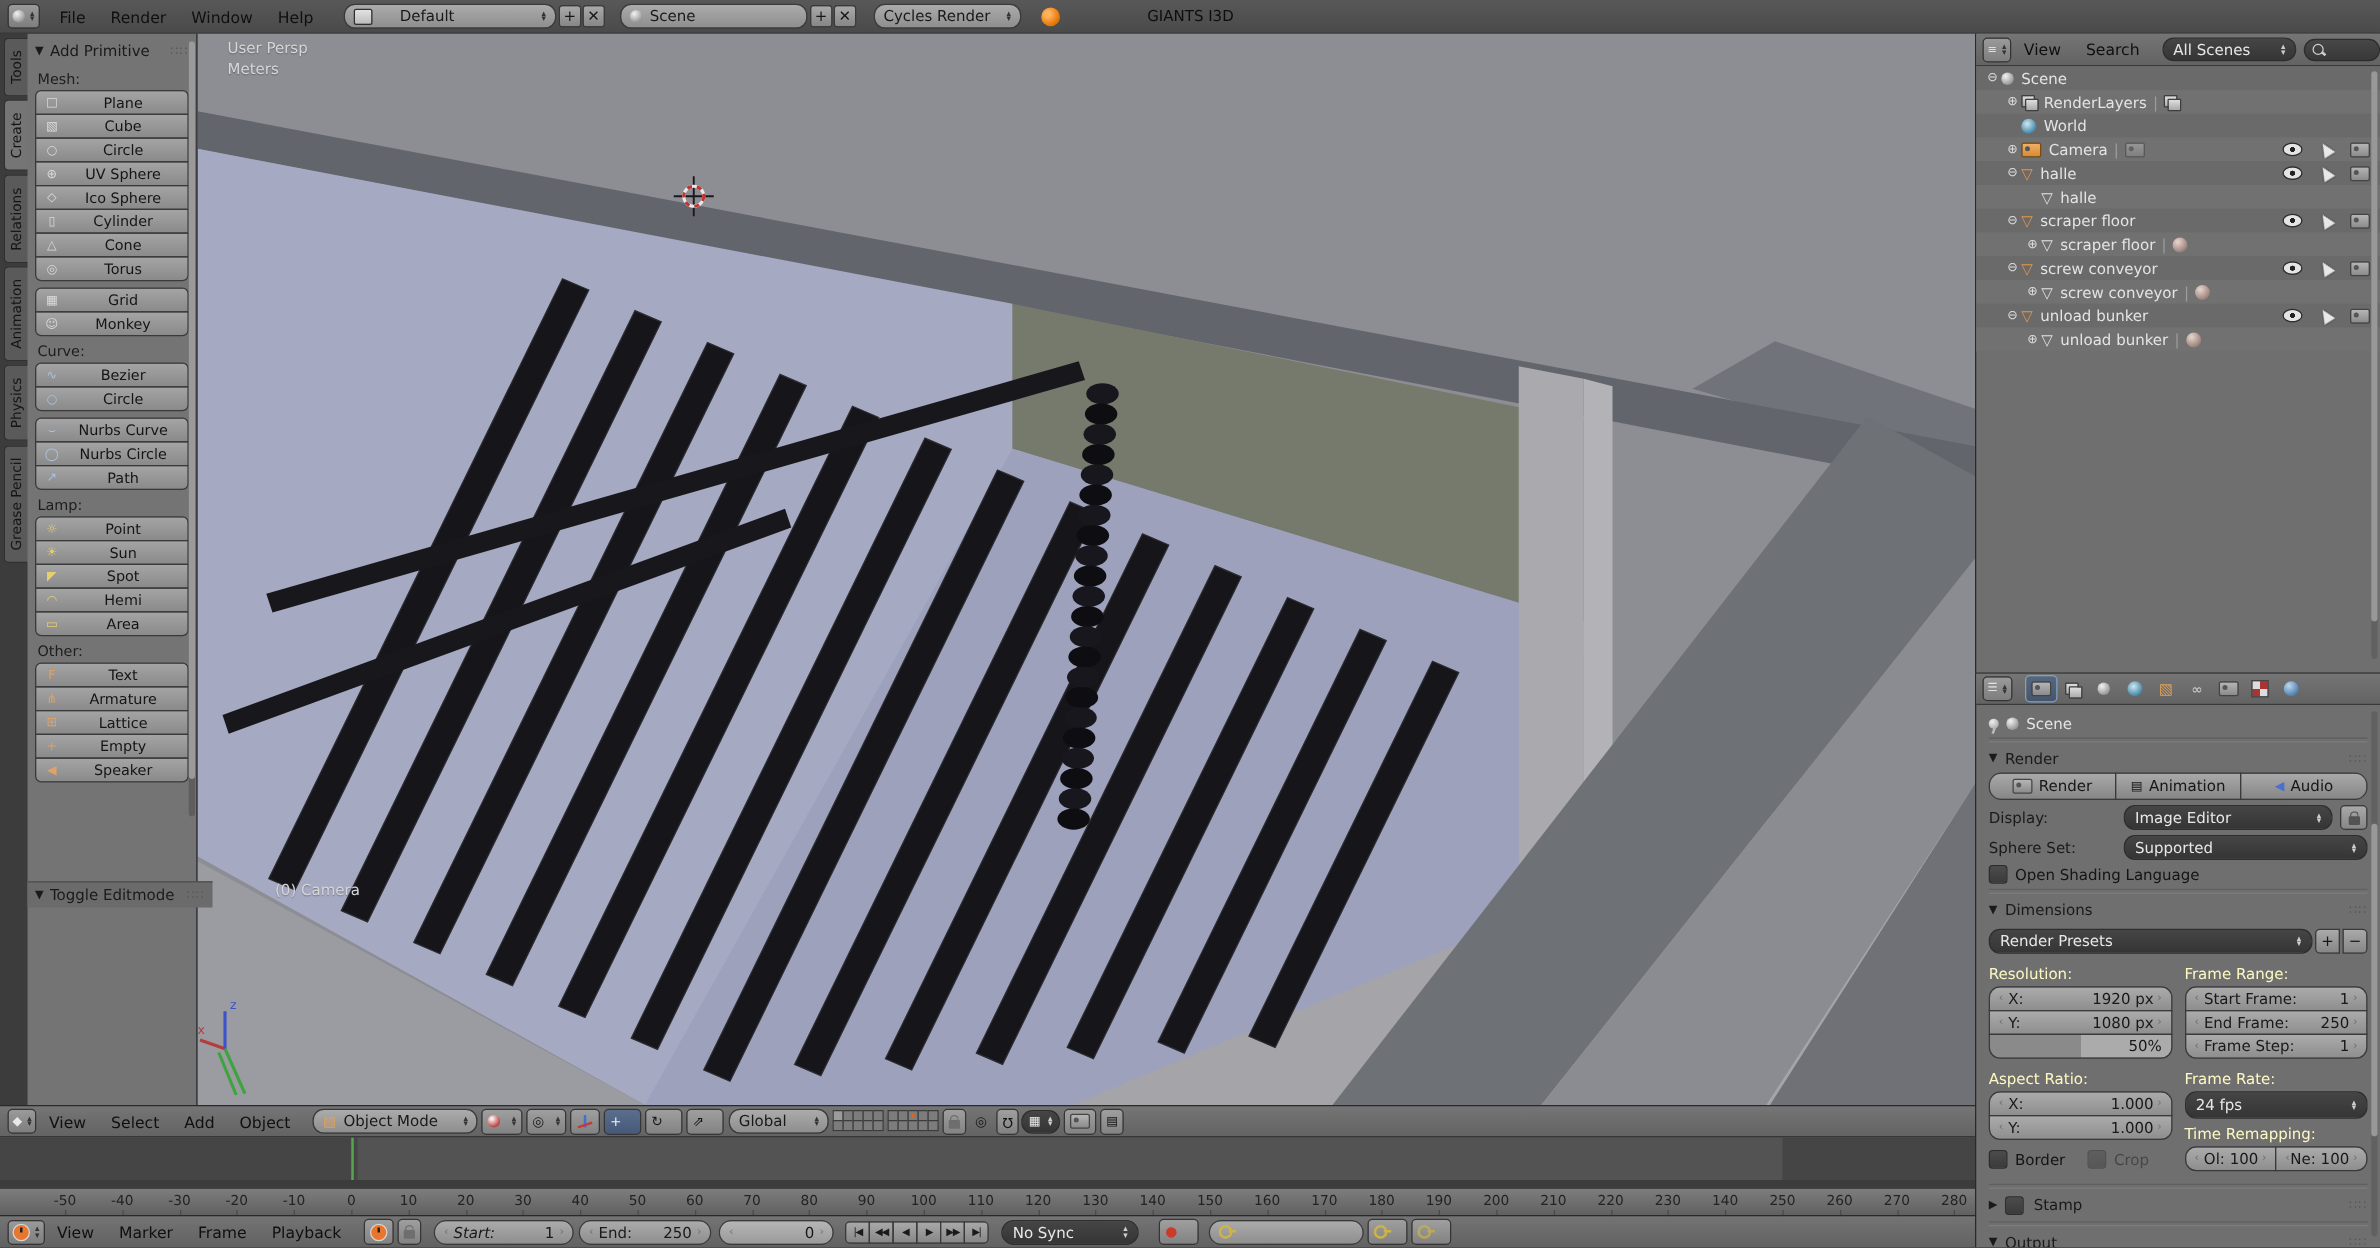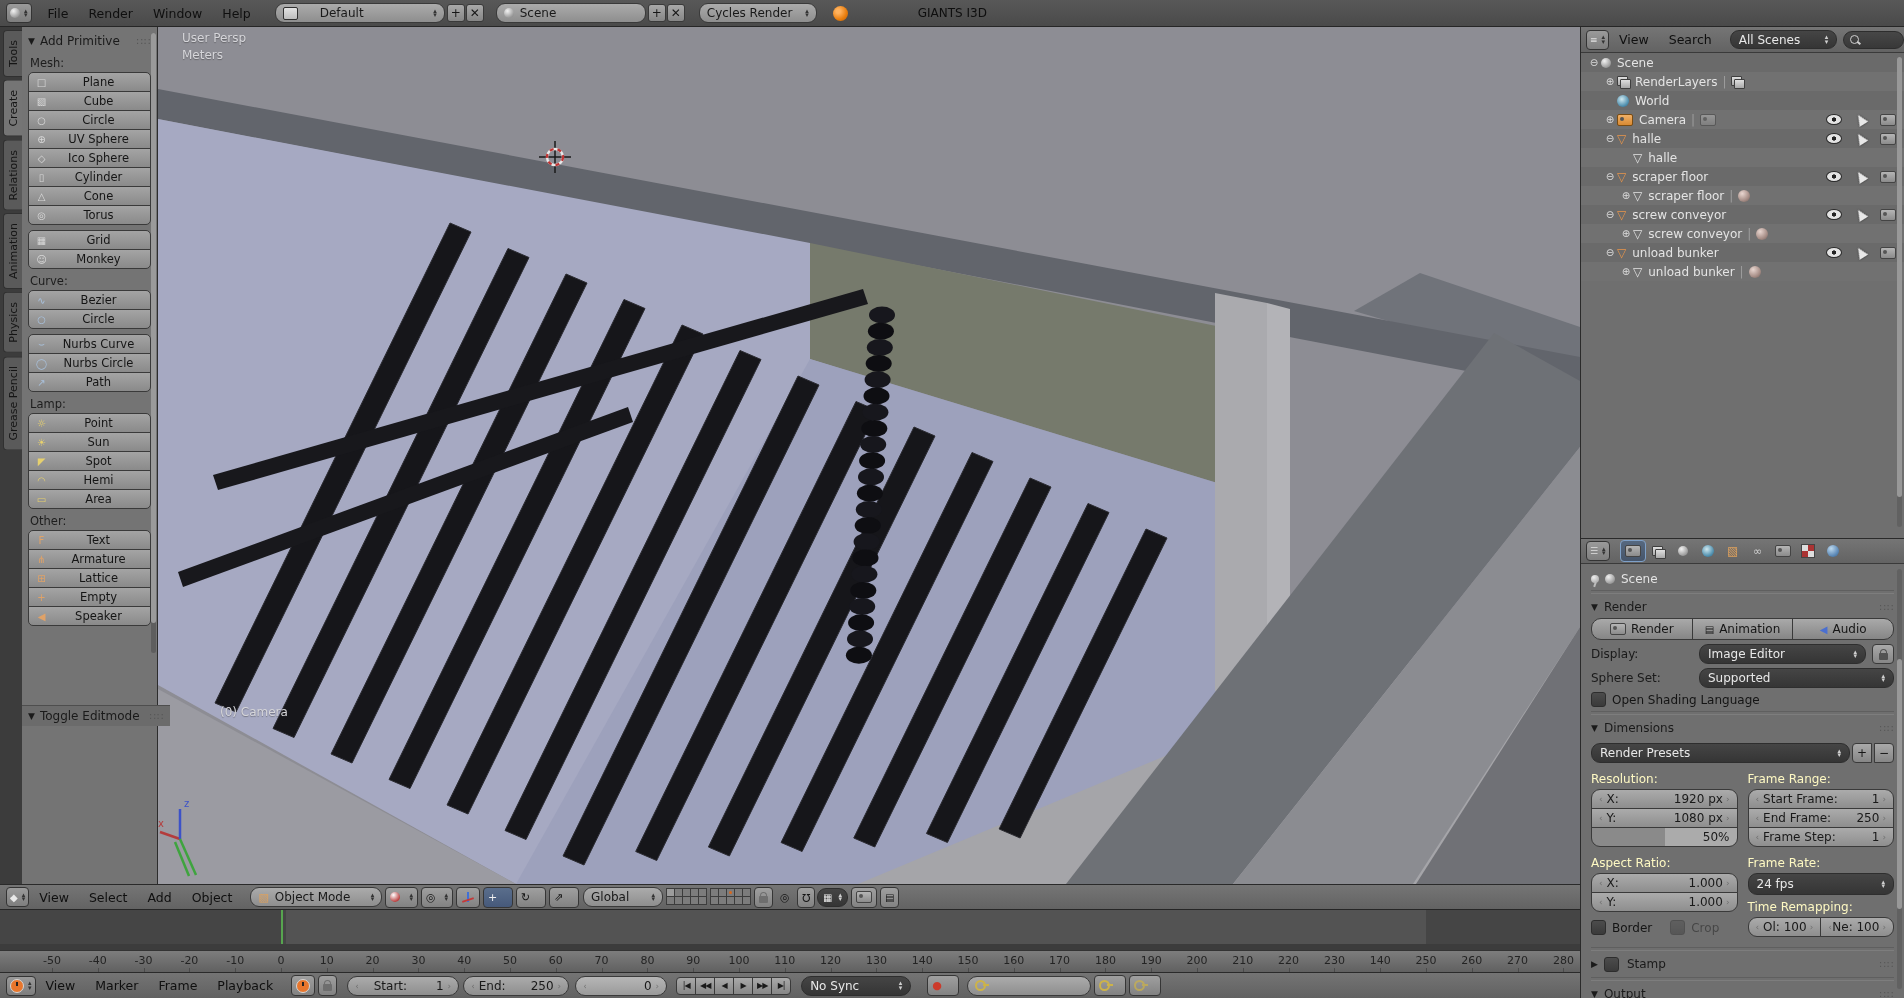--- a/index.html
+++ b/index.html
@@ -611,21 +611,21 @@
     <span class="menu">Frame</span>
     <span class="menu">Playback</span>
     <div class="hbtn" style="margin-left:8px;">
         <span class="i i-clock"></span>
       </div>
     <div class="hbtn">
         <span class="i i-lock" style="filter:invert(.6);"></span>
       </div>
     <div class="fld tfld" style="width:112px;margin-left:10px;">
       <span class="sarr">‹</span>
-        <span class="lab" style="margin-left:15px;">Start:</span>
+        <span class="lab" style="margin-left:4px;font-style:italic;">Start:</span>
       <span class="val">1</span>
         <span class="sarr" style="margin-left:4px;">›</span>
     </div>
     <div class="fld tfld" style="width:106px;margin-left:4px;">
       <span class="sarr">‹</span>
         <span class="lab" style="margin-left:4px;">End:</span>
       <span class="val">250</span>
         <span class="sarr" style="margin-left:4px;">›</span>
     </div>
     <div class="fld tfld" style="width:92px;margin-left:6px;background:linear-gradient(#b6b6b6,#9a9a9a);">

